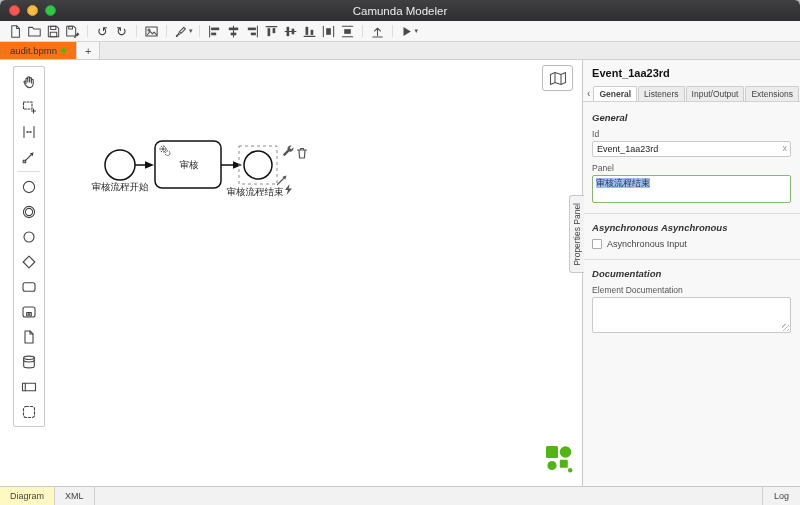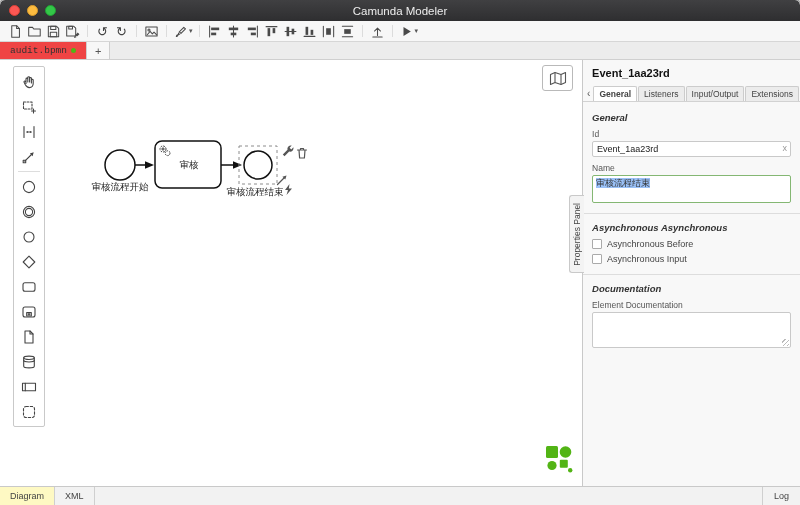--- a/index.html
+++ b/index.html
@@ -19,21 +19,21 @@
   .tbtn{height:17px;min-width:17px;display:flex;align-items:center;justify-content:center;border-radius:2px;}
   .tbtn svg{display:block;}
   .tbtn svg path,.tbtn svg rect,.tbtn svg circle,.tbtn svg line,.tbtn svg ellipse,.tbtn svg polygon{stroke:#4a4a4a;fill:none;stroke-width:1.1;stroke-linecap:round;stroke-linejoin:round;}
   .tbtn svg .fil{fill:#4a4a4a;stroke:none;}
   .glyph{font-size:13px;color:#444;line-height:1;}
   .caret{font-size:7px;color:#555;margin-left:1px;}
   .sep{width:1px;height:12px;background:#dcdcdc;margin:0 4px;}
   
   .tabbar{flex:0 0 17px;background:#ececec;border-bottom:1px solid #cfcfcf;display:flex;align-items:stretch;}
   .dtab{display:flex;align-items:center;gap:4px;padding:0 10px;font-size:9.5px;color:#333;background:#f7f7f7;border-right:1px solid #cfcfcf;}
-  .dtab.active{background:#ef4444;font-family:Liberation Mono, monospace;}
+  .dtab.active{background:#f97316;}
   .dirty-dot{width:5px;height:5px;border-radius:50%;background:#52b415;}
   .dtab.plus{padding:0 8px;font-size:11px;color:#555;}
   
   .main{flex:1;display:flex;position:relative;overflow:hidden;background:#fff;}
   .canvas{flex:1;position:relative;overflow:hidden;}
   .palette{position:absolute;left:13px;top:6px;width:30px;border:1px solid #c9c9c9;border-radius:2px;background:#fff;padding:2px 0;z-index:3;}
   .pal-item{height:25px;display:flex;align-items:center;justify-content:center;}
   .pal-item svg path,.pal-item svg rect,.pal-item svg circle,.pal-item svg ellipse,.pal-item svg polygon{stroke:#444;fill:none;stroke-width:1.1;stroke-linecap:round;stroke-linejoin:round;}
   .pal-item svg .fil{fill:#444;stroke:none;}
   .pal-sep{height:1px;background:#ddd;margin:2px 4px;}
@@ -392,30 +392,26 @@
         <span class="ptab">Input/Output</span>
         <span class="ptab">Extensions</span>
       </div>
       <div class="props-body">
         <div class="group-title">General</div>
         <label class="field-label">Id</label>
         <div class="input-wrap">
           <input class="tinput" value="Event_1aa23rd" style="">
           <span class="clear-x">x</span>
         </div>
-        <label class="field-label">Name</label>
+        <label class="field-label">Panel</label>
         <div class="name-box">
           <span class="sel">审核流程结束</span>
         </div>
         <div class="group-sep"></div>
         <div class="group-title">Asynchronous Asynchronous</div>
-        <div class="checkrow">
-          <span class="cb"></span>
-          <span>Asynchronous Before</span>
-        </div>
         <div class="checkrow">
           <span class="cb"></span>
           <span>Asynchronous Input</span>
         </div>
         <div class="group-sep"></div>
         <div class="group-title">Documentation</div>
         <label class="field-label">Element Documentation</label>
         <div class="doc-box">
           <span class="rh"></span>
         </div>

